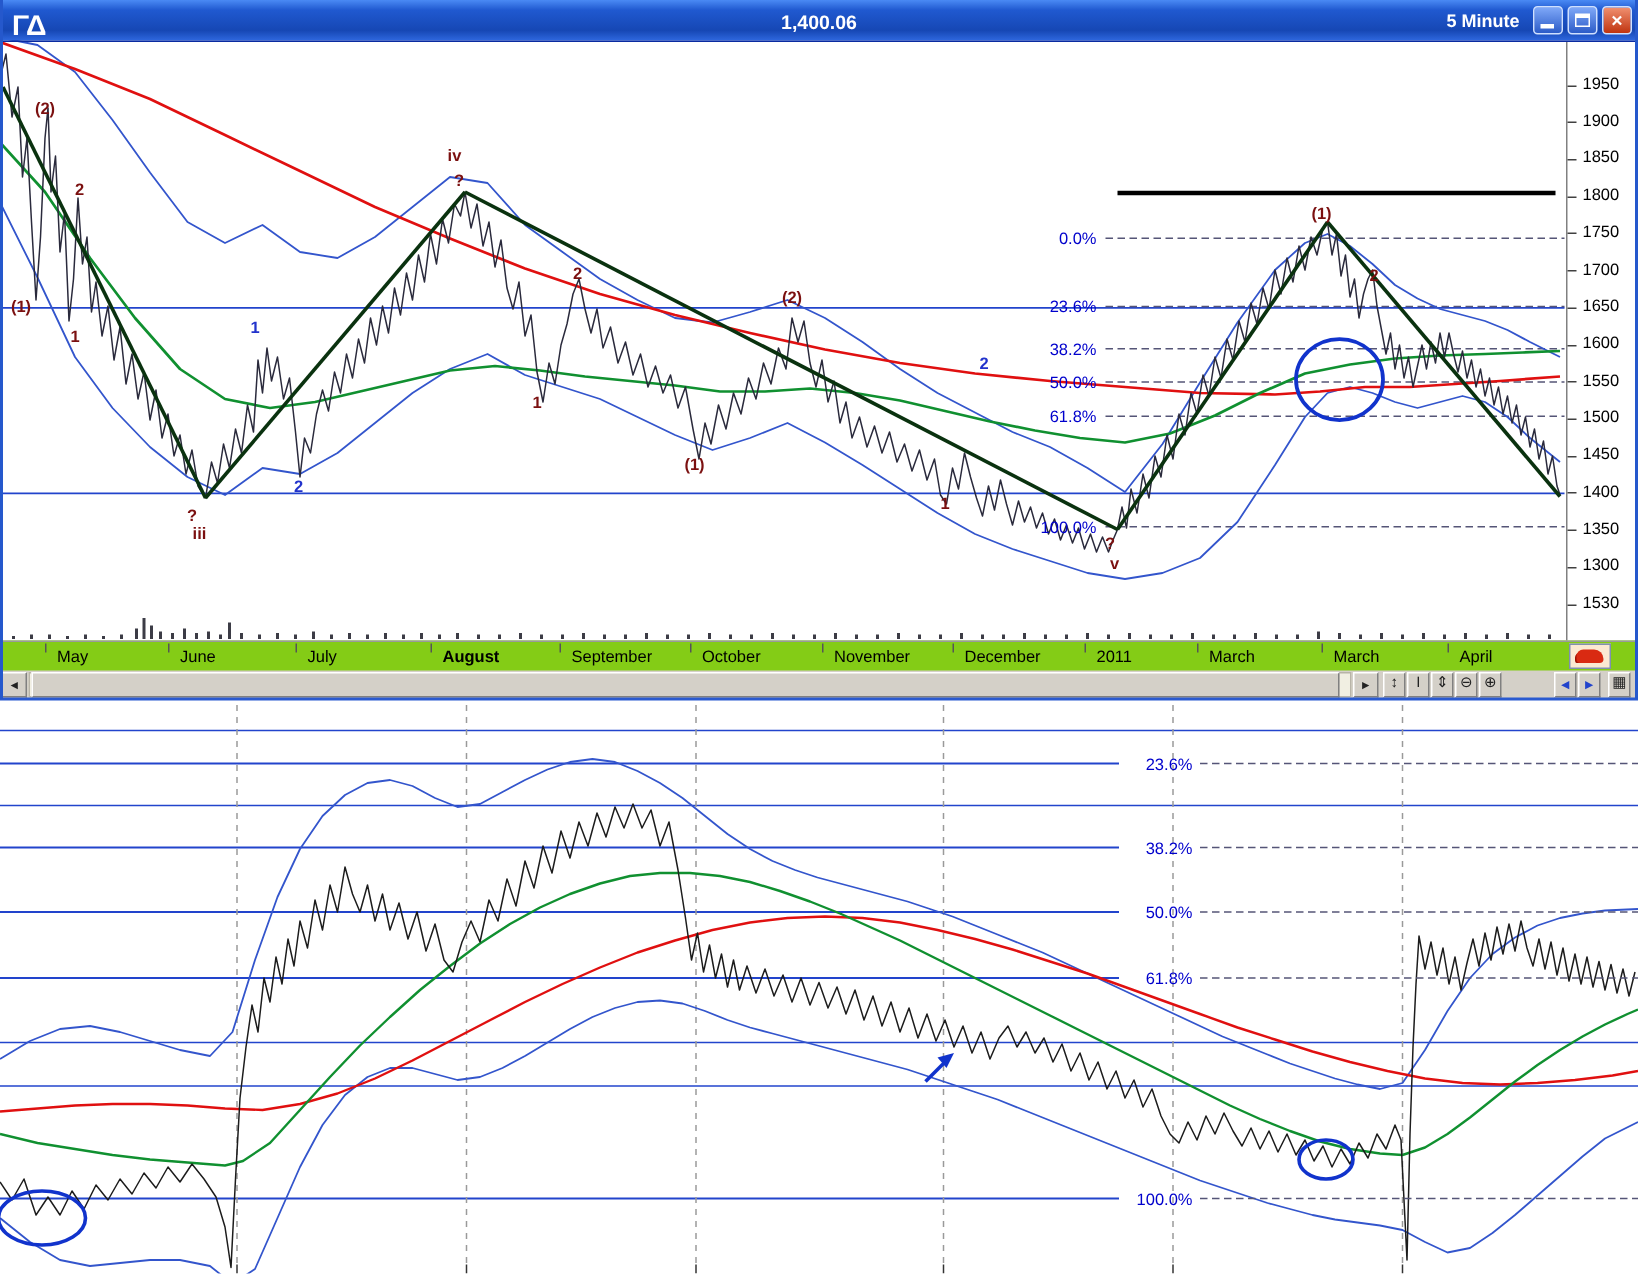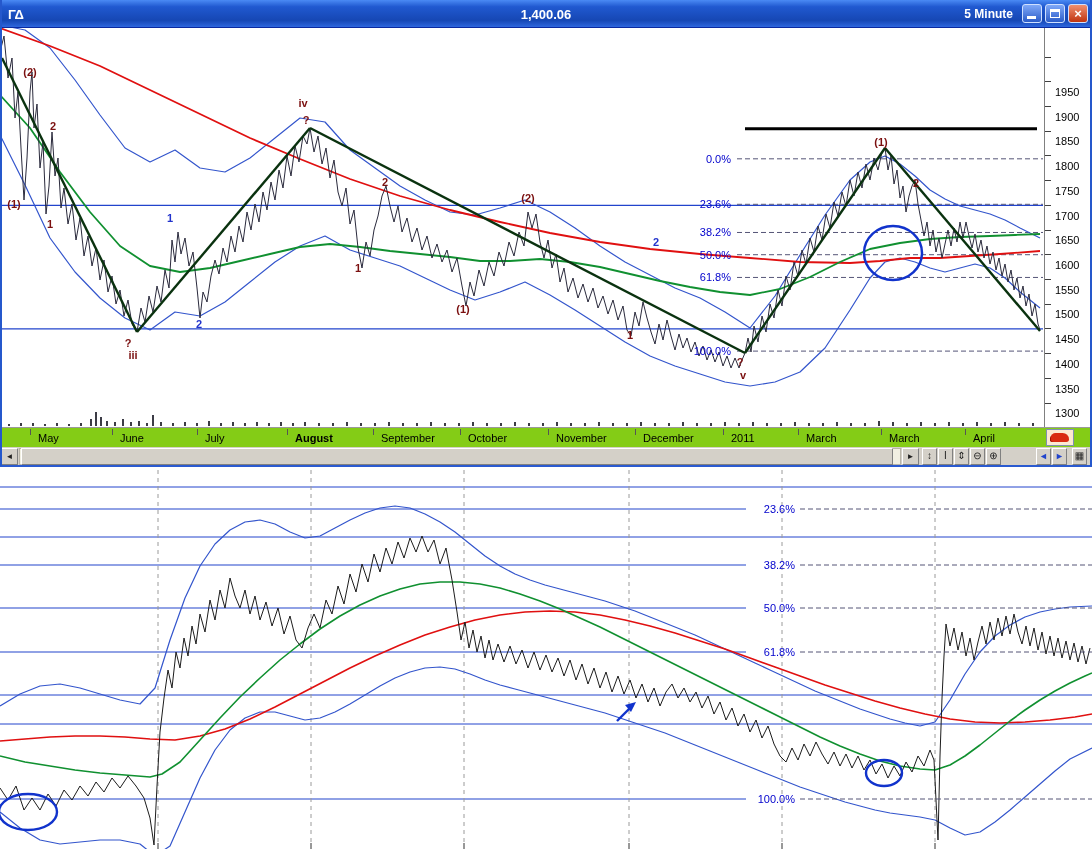--- a/index.html
+++ b/index.html
@@ -1,35 +1,35 @@
 <!DOCTYPE html>
 <html><head>
 <meta charset="utf-8">
 <style>
   html,body{margin:0;padding:0;}
   body{width:1092px;height:849px;position:relative;background:#fff;overflow:hidden;
        font-family:"Liberation Sans",sans-serif;font-size:11px;color:#000;}
   #titlebar{position:absolute;top:0;left:0;width:1092px;height:28px;z-index:5;
        background:linear-gradient(180deg,#4A8AF4 0%,#2059D0 25%,#1647B4 75%,#2E67DE 100%);
        color:#fff;border-bottom:1px solid #0A2AA0;box-sizing:border-box;}
-  #t-sym{position:absolute;left:8px;top:7px;font-weight:bold;font-size:13px;}
+  #t-sym{position:absolute;left:8px;top:7px;font-weight:bold;font-size:19px;}
   #t-price{position:absolute;left:0;right:0;top:7px;text-align:center;font-weight:bold;font-size:13px;pointer-events:none;}
   #t-right{position:absolute;right:4px;top:4px;display:flex;align-items:center;gap:3px;}
   #t-frame{font-weight:bold;font-size:12px;margin-right:6px;}
   .win-btn{width:20px;height:19px;border-radius:3px;border:1px solid #cfe0ff;box-sizing:border-box;
        background:linear-gradient(180deg,#7FA8F8,#2C5CC8);position:relative;text-align:center;
        color:#fff;font-weight:bold;font-size:13px;line-height:17px;cursor:pointer;}
   .win-btn.close{background:linear-gradient(180deg,#F09070,#C03410);}
   .g-min{position:absolute;left:4px;bottom:3px;width:9px;height:3px;background:#fff;}
   .g-max{position:absolute;left:4px;top:4px;width:10px;height:9px;border:1px solid #fff;border-top:3px solid #fff;box-sizing:border-box;}
   #chart-svg{position:absolute;top:0;left:0;z-index:1;}
   #y-axis{position:absolute;left:1044px;top:28px;width:48px;height:399px;background:#fff;
        border-left:1px solid #808080;z-index:2;}
   .ytick{position:absolute;left:0;width:6px;height:1px;background:#404040;}
-  .ylab{position:absolute;left:10px;font-size:11px;margin-top:36px;}
+  .ylab{position:absolute;left:10px;font-size:11px;}
   #month-axis{position:absolute;top:427px;left:0;width:1092px;height:20px;background:#84cc16;
        border-top:1px solid #9a9a9a;z-index:3;}
   .mtick{position:absolute;top:1px;width:1px;height:6px;background:#555;}
   .mlab{position:absolute;top:4px;font-size:11px;white-space:nowrap;}
   #mascot{position:absolute;left:1046px;top:1px;width:28px;height:17px;background:#FBE9D2;
        border:1px solid #8090b0;box-sizing:border-box;cursor:pointer;}
   #mascot span{display:block;width:18px;height:9px;margin:3px auto 0;background:#D92A12;
        border-radius:5px 7px 3px 3px;box-shadow:-2px 1px 0 -1px #a01000;}
   #scroll-row{position:absolute;top:447px;left:0;width:1092px;height:19px;background:#D4D0C8;z-index:3;}
   #scroll-track{position:absolute;left:19px;top:1px;width:882px;height:17px;background:#F1EFE2;

